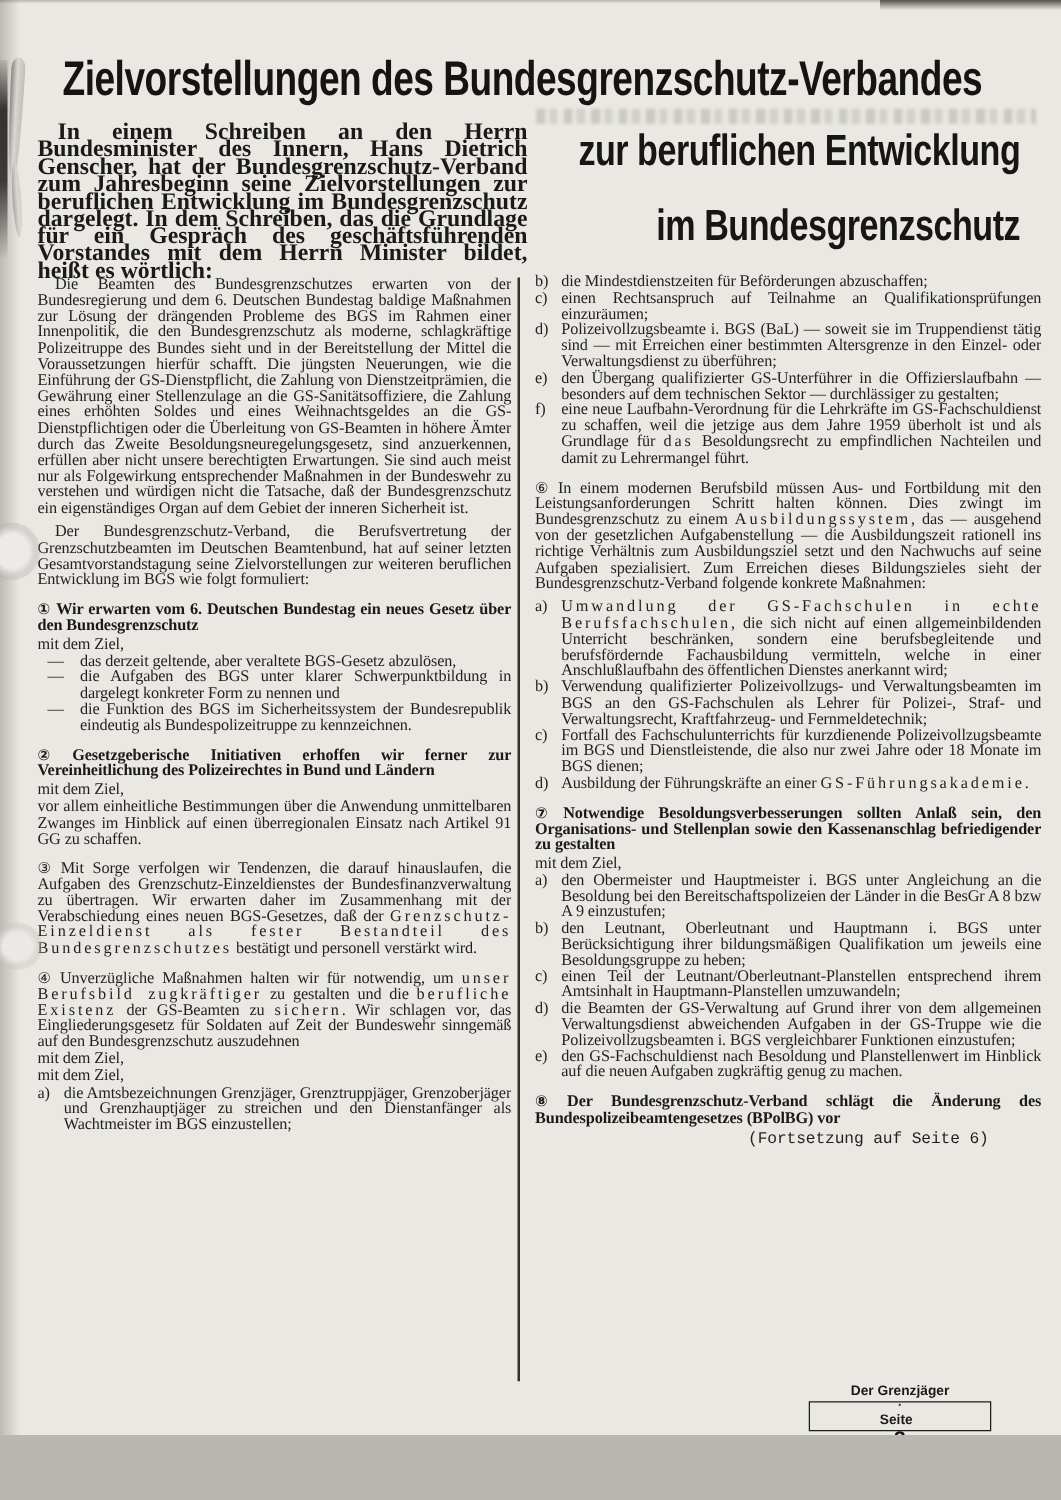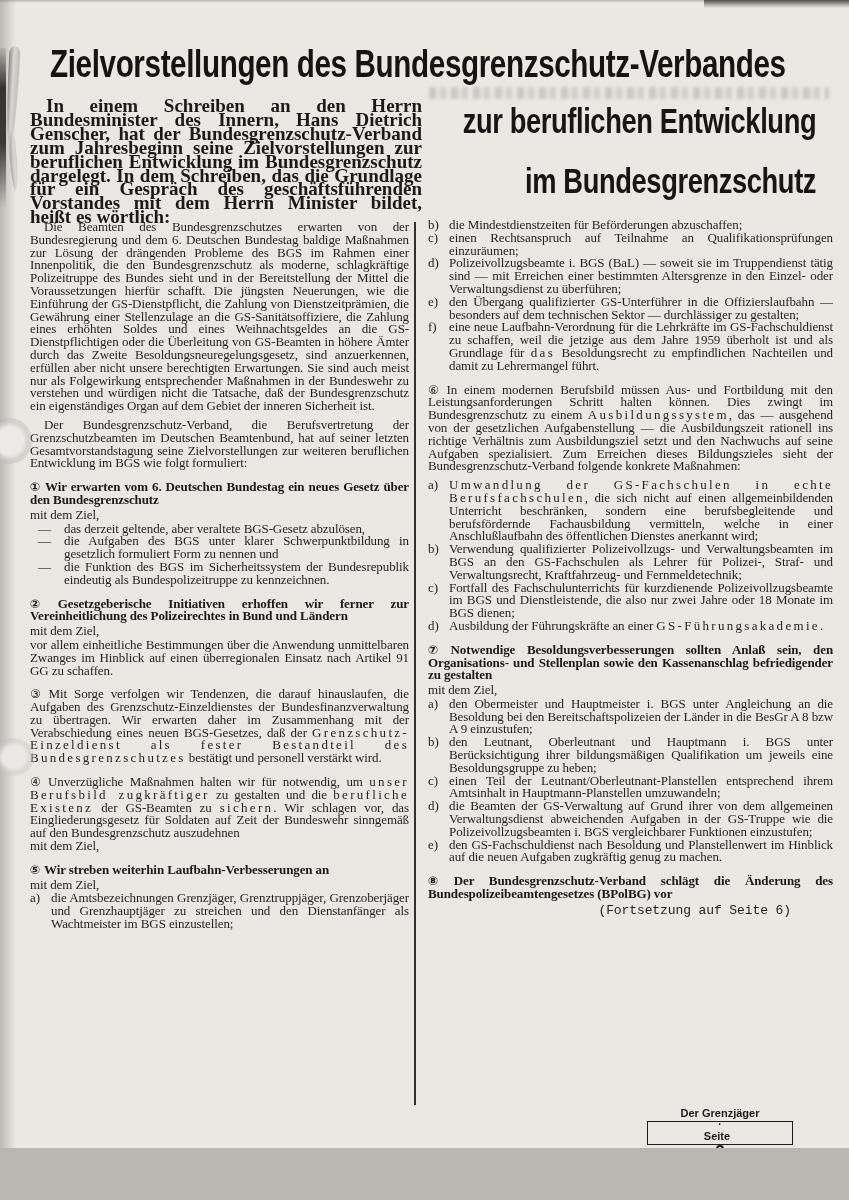--- a/index.html
+++ b/index.html
@@ -93,37 +93,36 @@
     <p class="bp indent">Der Bundesgrenzschutz-Verband, die Berufsvertretung der Grenzschutzbeamten im Deutschen Beamtenbund, hat auf seiner letzten Gesamtvorstandstagung seine Zielvorstellungen zur weiteren beruflichen Entwicklung im BGS wie folgt formuliert:</p>
 
     <p class="bp hd"><span class="num">①</span><span>Wir erwarten vom 6. Deutschen Bundestag ein neues Gesetz über den Bundesgrenzschutz</span></p>
     <p class="bp ziel">mit dem Ziel,</p>
     <div class="dash-item">
         <span class="dash-label">—</span>
         <span class="dash-text">das derzeit geltende, aber veraltete BGS-Gesetz abzulösen,</span>
       </div>
     <div class="dash-item">
         <span class="dash-label">—</span>
-        <span class="dash-text">die Aufgaben des BGS unter klarer Schwerpunktbildung in gesetzlich formuliert Form zu nennen und</span>
+        <span class="dash-text">die Aufgaben des BGS unter klarer Schwerpunktbildung in dargelegt konkreter Form zu nennen und</span>
       </div>
     <div class="dash-item">
         <span class="dash-label">—</span>
         <span class="dash-text">die Funktion des BGS im Sicherheitssystem der Bundesrepublik eindeutig als Bundespolizeitruppe zu kennzeichnen.</span>
       </div>
 
     <p class="bp hd"><span class="num">②</span><span>Gesetzgeberische Initiativen erhoffen wir ferner zur Vereinheitlichung des Polizeirechtes in Bund und Ländern</span></p>
     <p class="bp ziel">mit dem Ziel,</p>
     <p class="bp">vor allem einheitliche Bestimmungen über die Anwendung unmittelbaren Zwanges im Hinblick auf einen überregionalen Einsatz nach Artikel 91 GG zu schaffen.</p>
 
     <p class="bp para"><span class="num">③</span><span>Mit Sorge verfolgen wir Tendenzen, die darauf hinauslaufen, die Aufgaben des Grenzschutz-Einzeldienstes der Bundesfinanzverwaltung zu übertragen. Wir erwarten daher im Zusammenhang mit der Verabschiedung eines neuen BGS-Gesetzes, daß der </span><span class="sp">Grenzschutz-Einzeldienst als fester Bestandteil des Bundesgrenzschutzes</span><span> bestätigt und personell verstärkt wird.</span></p>
 
     <p class="bp para" style="margin-bottom:0;"><span class="num">④</span><span>Unverzügliche Maßnahmen halten wir für notwendig, um </span><span class="sp">unser Berufsbild zugkräftiger</span><span> zu gestalten und die </span><span class="sp">berufliche Existenz</span><span> der GS-Beamten zu </span><span class="sp">sichern</span><span>. Wir schlagen vor, das Eingliederungsgesetz für Soldaten auf Zeit der Bundeswehr sinngemäß auf den Bundesgrenzschutz auszudehnen</span></p>
     <p class="bp ziel">mit dem Ziel,</p>
 
-    <p class="bp hd"><span class="num">⑤</span><span>Wir streben weiterhin Laufbahn-Verbesserungen an</span></p>
     <p class="bp ziel">mit dem Ziel,</p>
     <div class="li">
         <span class="li-label">a)</span>
         <div class="li-text"><span>die Amtsbezeichnungen Grenzjäger, Grenztruppjäger, Grenzoberjäger und Grenzhauptjäger zu streichen und den Dienstanfänger als Wachtmeister im BGS einzustellen;</span></div>
       </div>
   </div>
 
   <div class="col col-right">
     <div class="li">
         <span class="li-label">b)</span>

